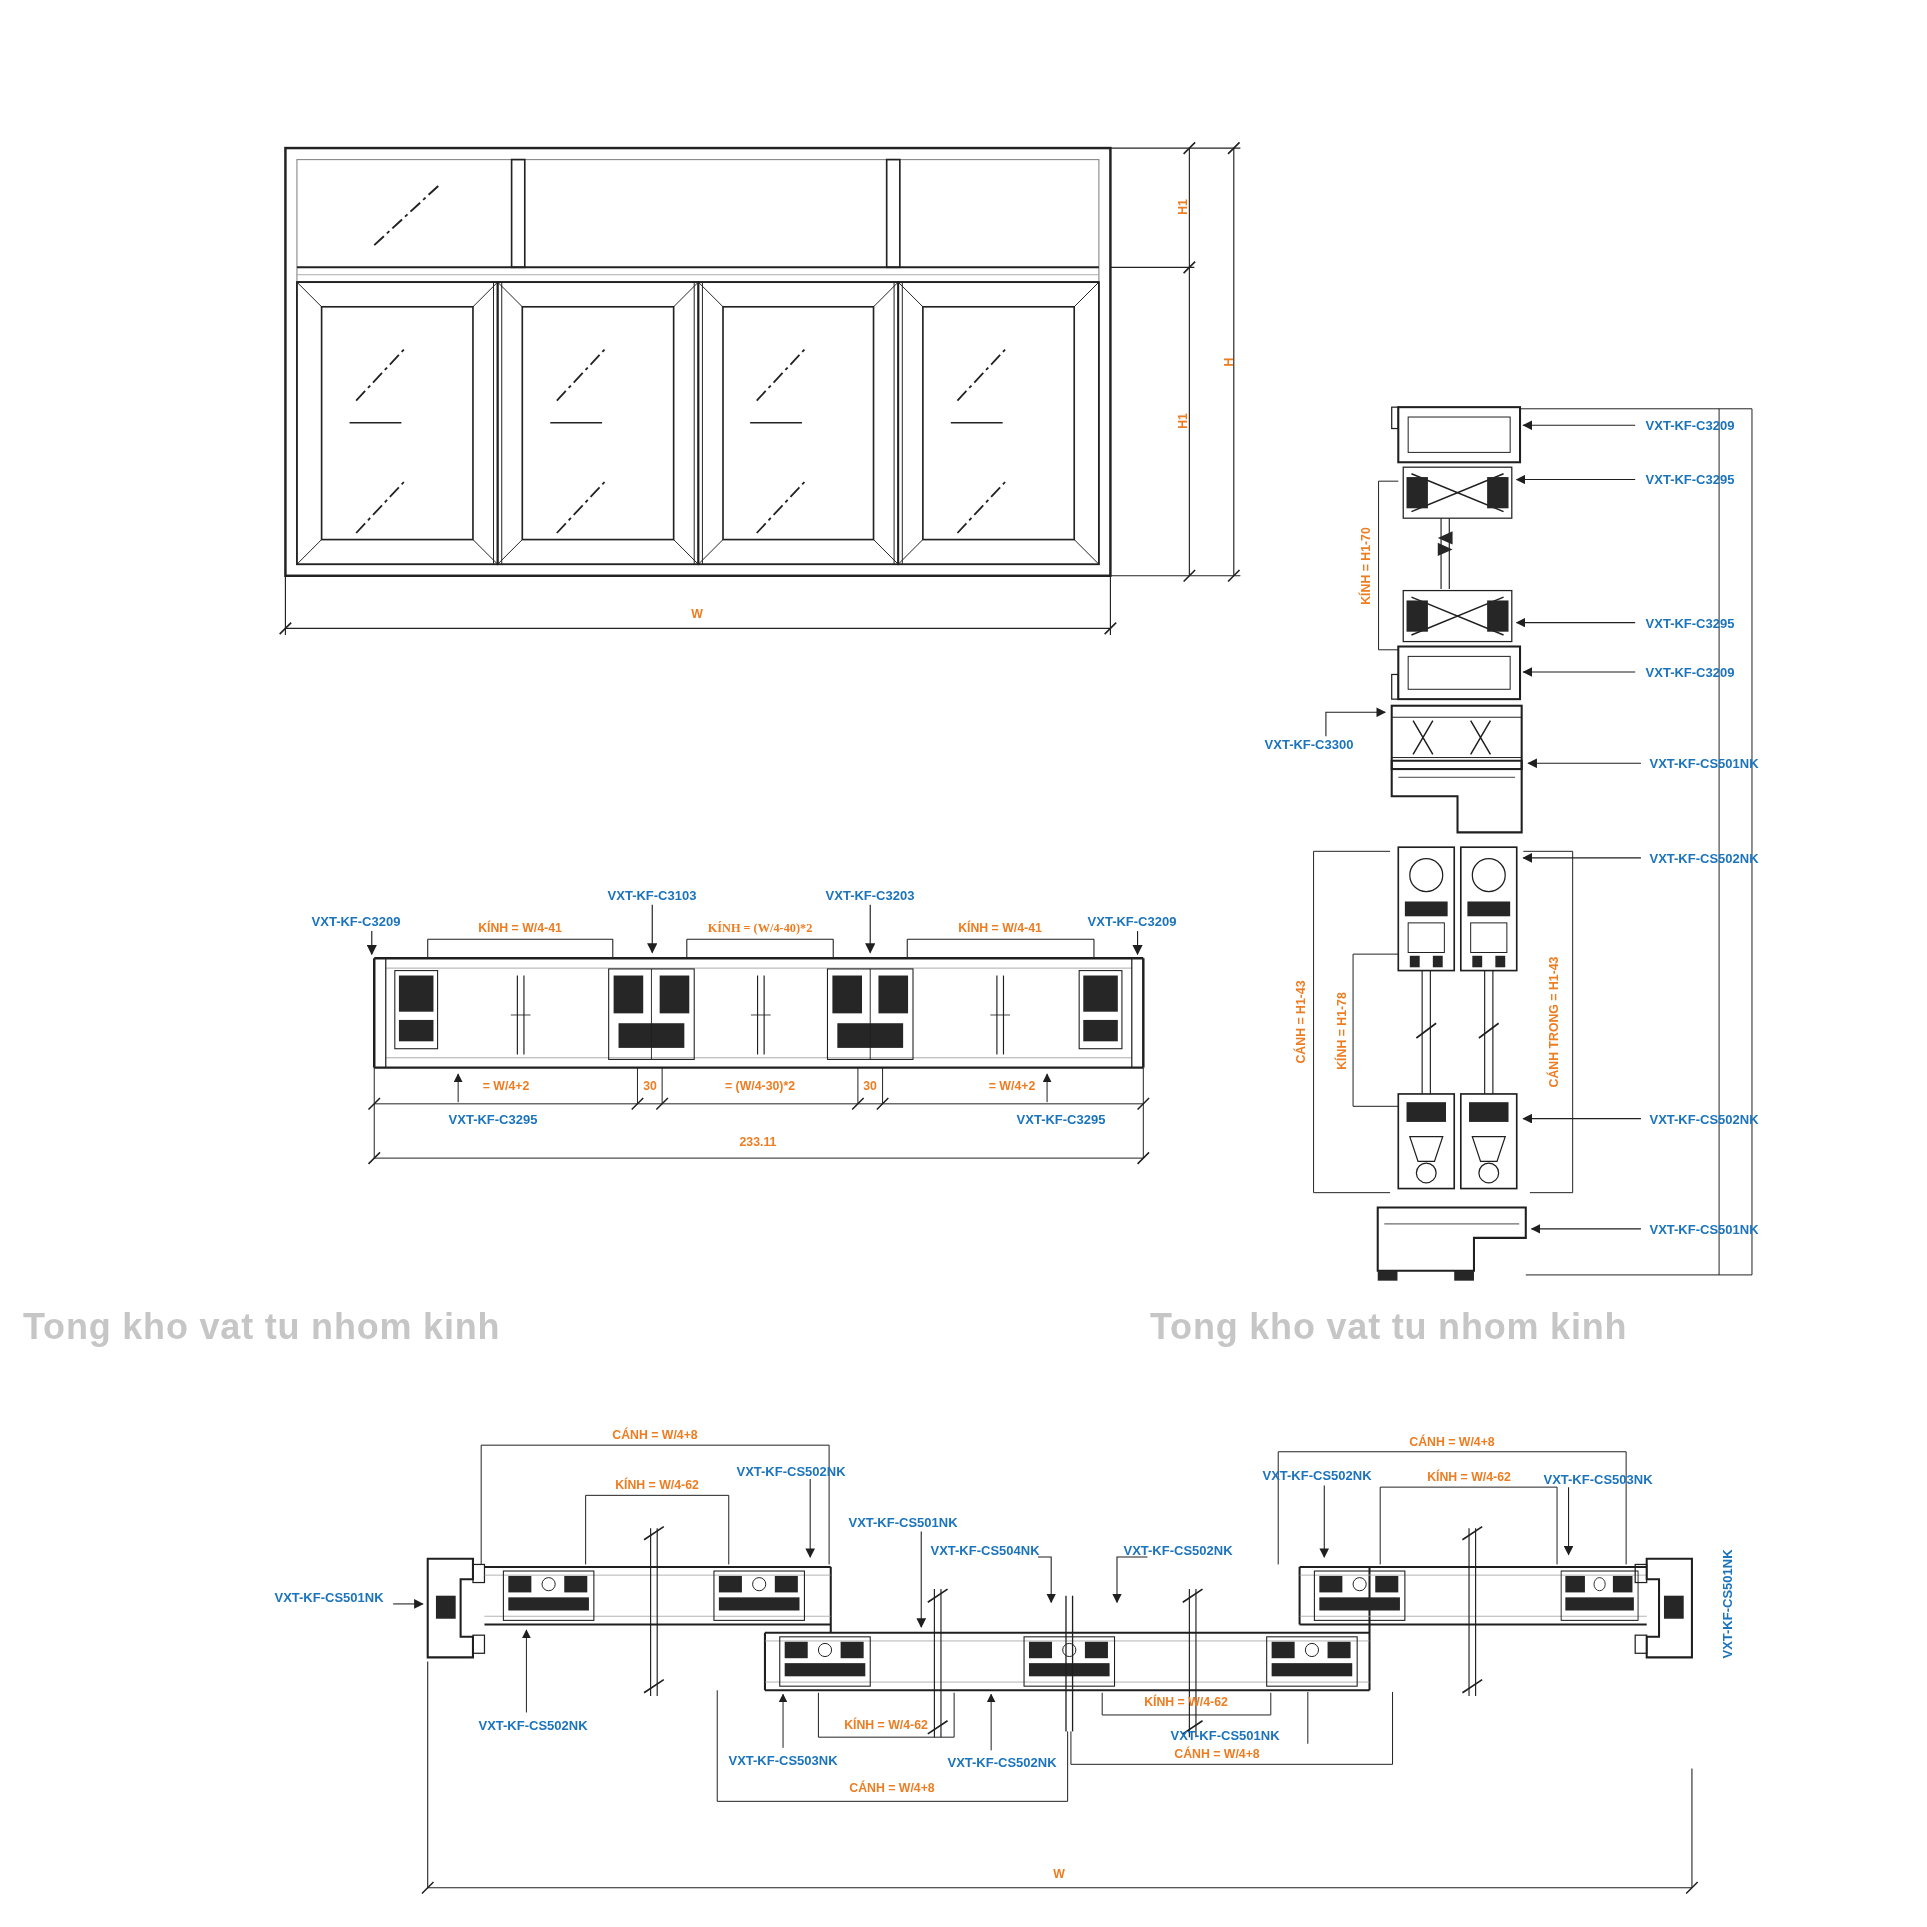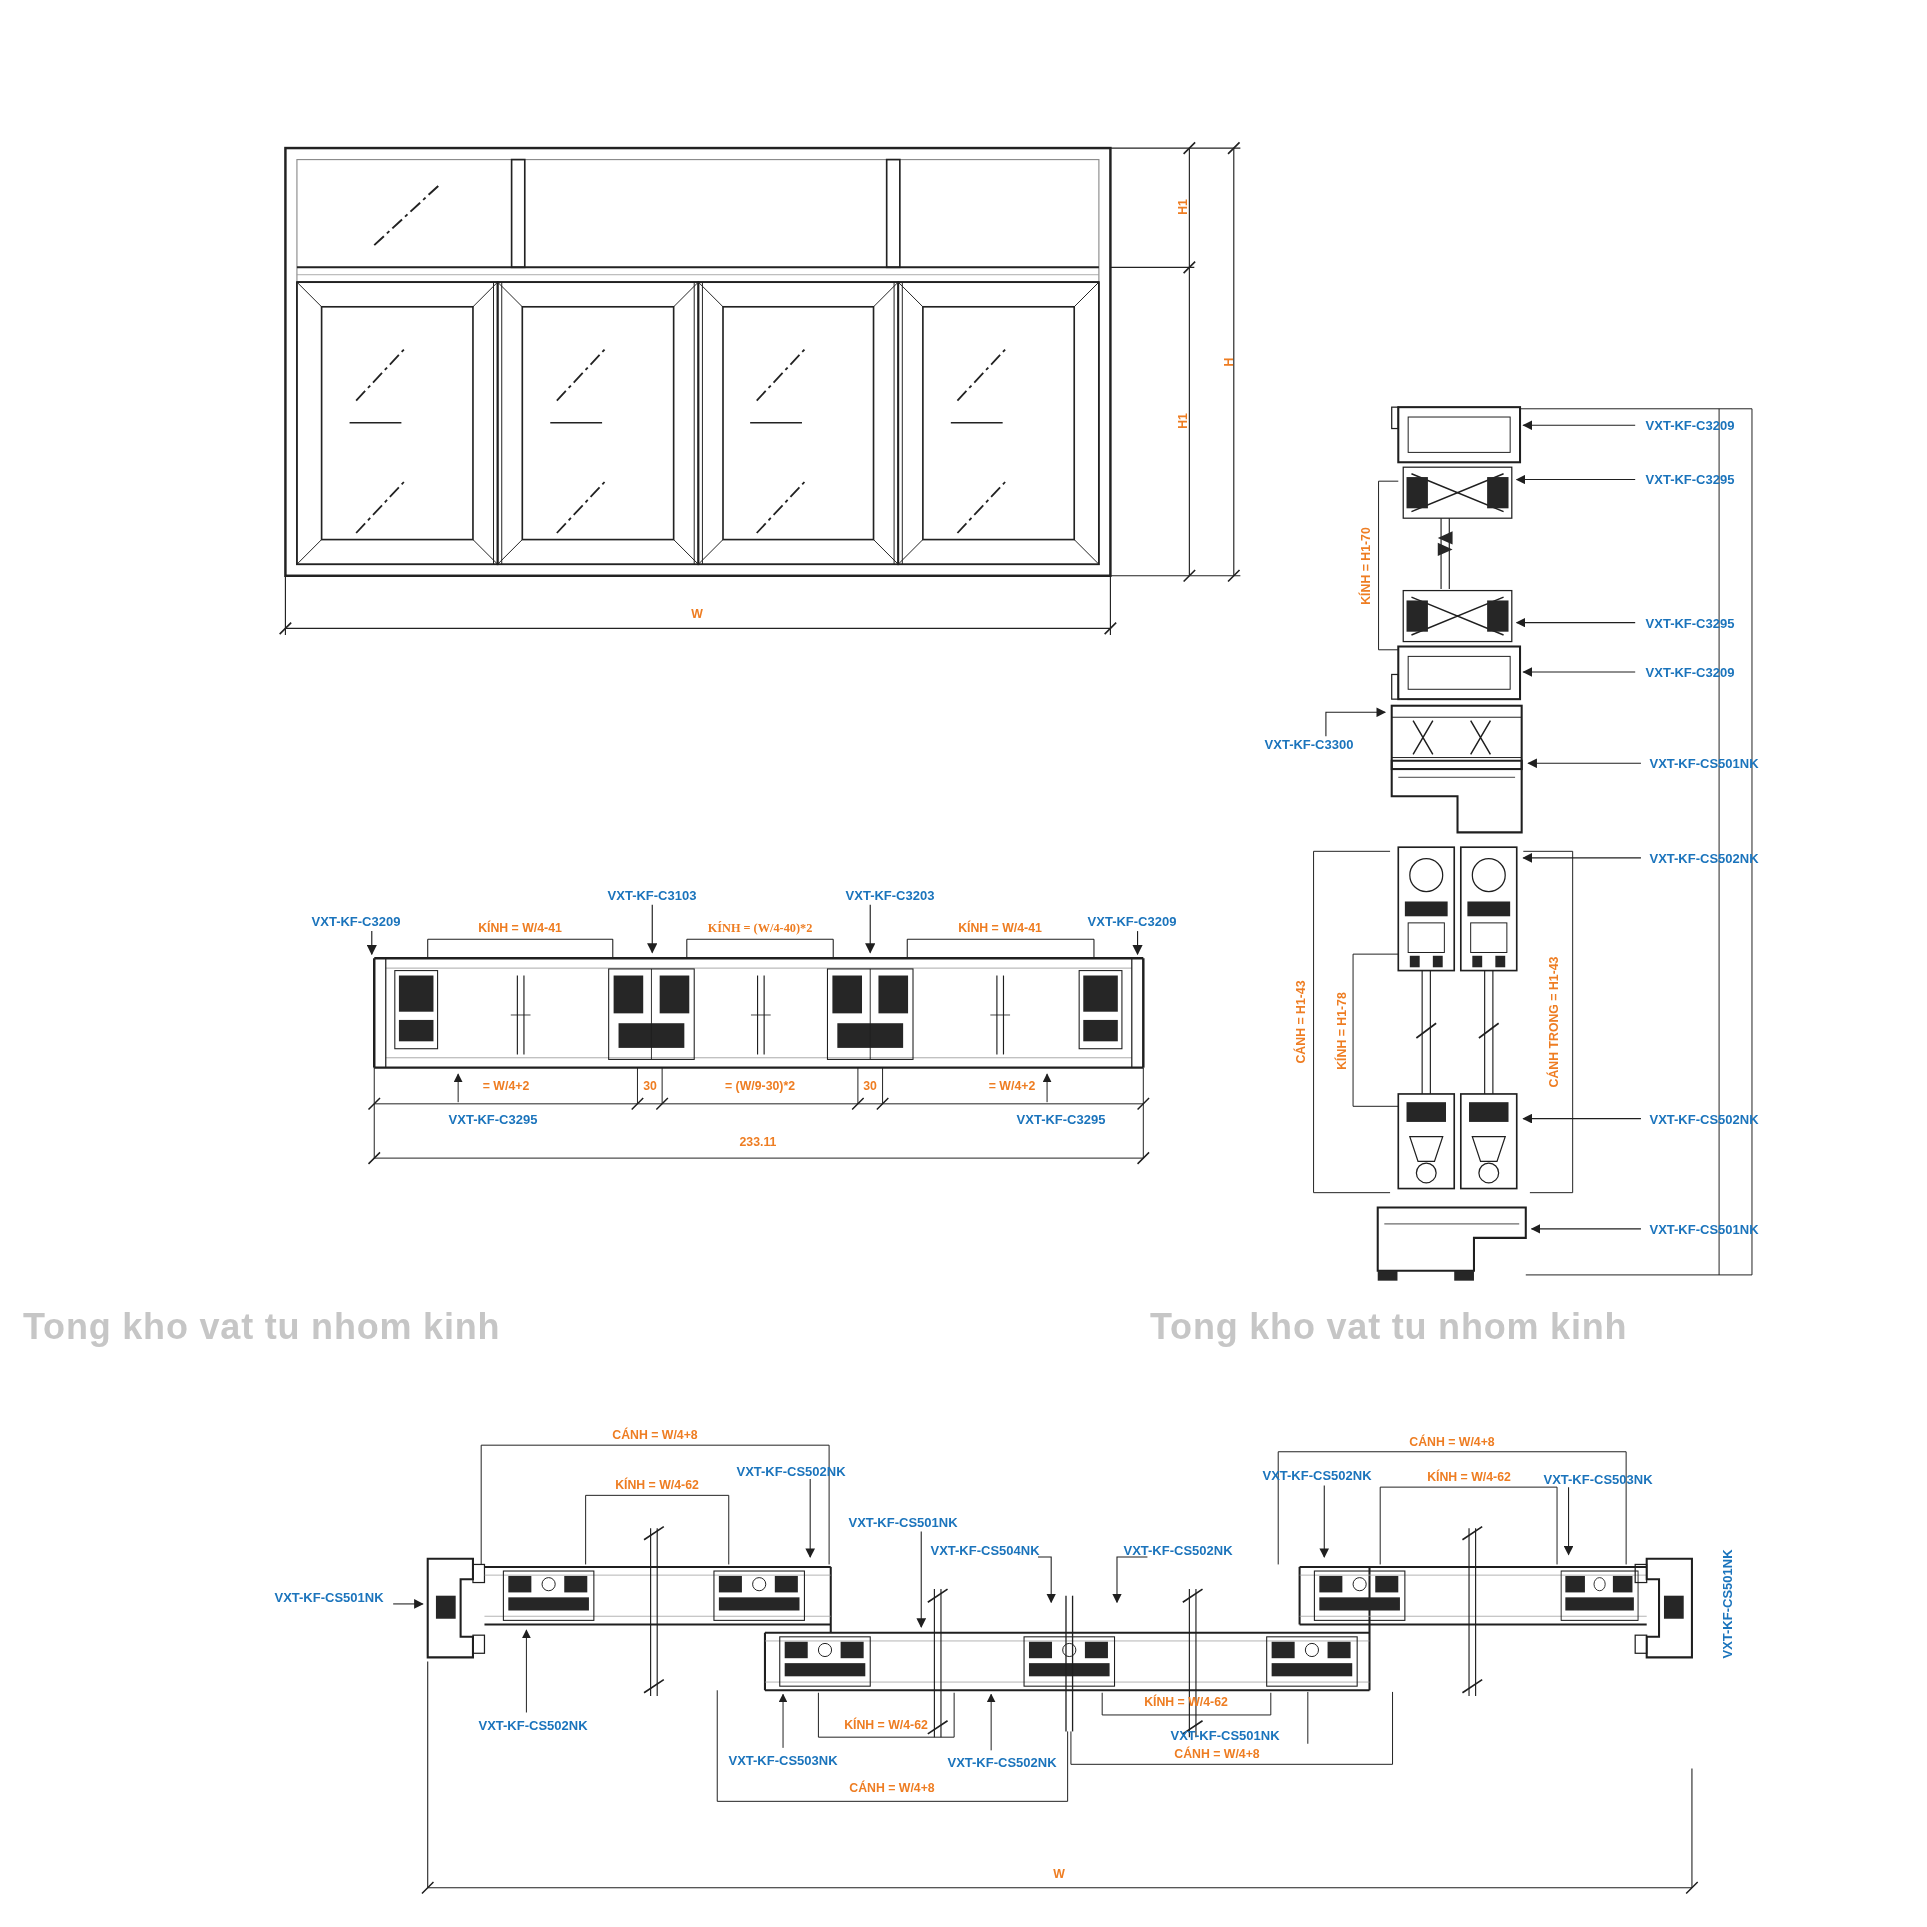--- a/index.html
+++ b/index.html
@@ -335,28 +335,28 @@
   </g>
 </svg>
 
   <span class="lbl or rot" style="left:1183px;top:207px;">H1</span>
   <span class="lbl or rot" style="left:1183px;top:421px;">H1</span>
   <span class="lbl or rot" style="left:1229px;top:362px;">H</span>
   <span class="lbl or" style="left:697px;top:614px;">W</span>
 
   <span class="lbl blue" style="left:356px;top:921px;">VXT-KF-C3209</span>
   <span class="lbl blue" style="left:652px;top:895px;">VXT-KF-C3103</span>
-  <span class="lbl blue" style="left:870px;top:895px;margin-left:20px;">VXT-KF-C3203</span>
+  <span class="lbl blue" style="left:870px;top:895px;">VXT-KF-C3203</span>
   <span class="lbl blue" style="left:1132px;top:921px;">VXT-KF-C3209</span>
   <span class="lbl or" style="left:520px;top:928px;">KÍNH = W/4-41</span>
   <span class="lbl or" style="left:760px;top:928px;font-family:Liberation Serif, serif;">KÍNH = (W/4-40)*2</span>
   <span class="lbl or" style="left:1000px;top:928px;">KÍNH = W/4-41</span>
   <span class="lbl or" style="left:506px;top:1086px;">= W/4+2</span>
   <span class="lbl or" style="left:650px;top:1086px;">30</span>
-  <span class="lbl or" style="left:760px;top:1086px;">= (W/9-30)*2</span>
+  <span class="lbl or" style="left:760px;top:1086px;">= (W/4-30)*2</span>
   <span class="lbl or" style="left:870px;top:1086px;">30</span>
   <span class="lbl or" style="left:1012px;top:1086px;">= W/4+2</span>
   <span class="lbl blue" style="left:493px;top:1119px;">VXT-KF-C3295</span>
   <span class="lbl blue" style="left:1061px;top:1119px;">VXT-KF-C3295</span>
   <span class="lbl or" style="left:758px;top:1142px;">233.11</span>
 
   <span class="lbl blue" style="left:1690px;top:425px;">VXT-KF-C3209</span>
   <span class="lbl blue" style="left:1690px;top:479px;">VXT-KF-C3295</span>
   <span class="lbl blue" style="left:1690px;top:623px;">VXT-KF-C3295</span>
   <span class="lbl blue" style="left:1690px;top:672px;">VXT-KF-C3209</span>

